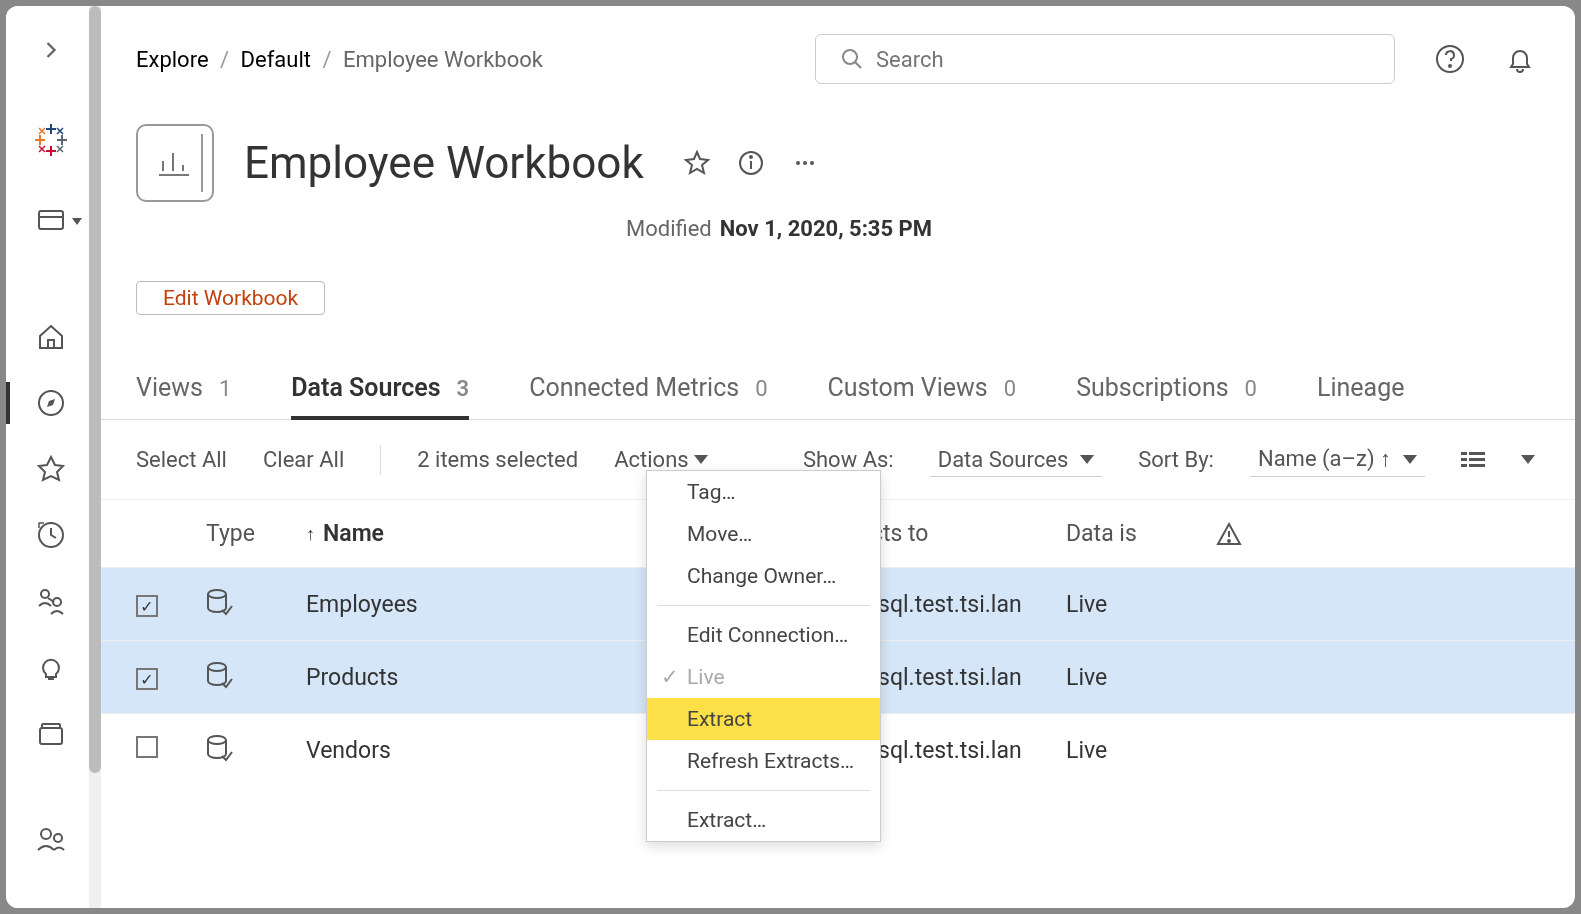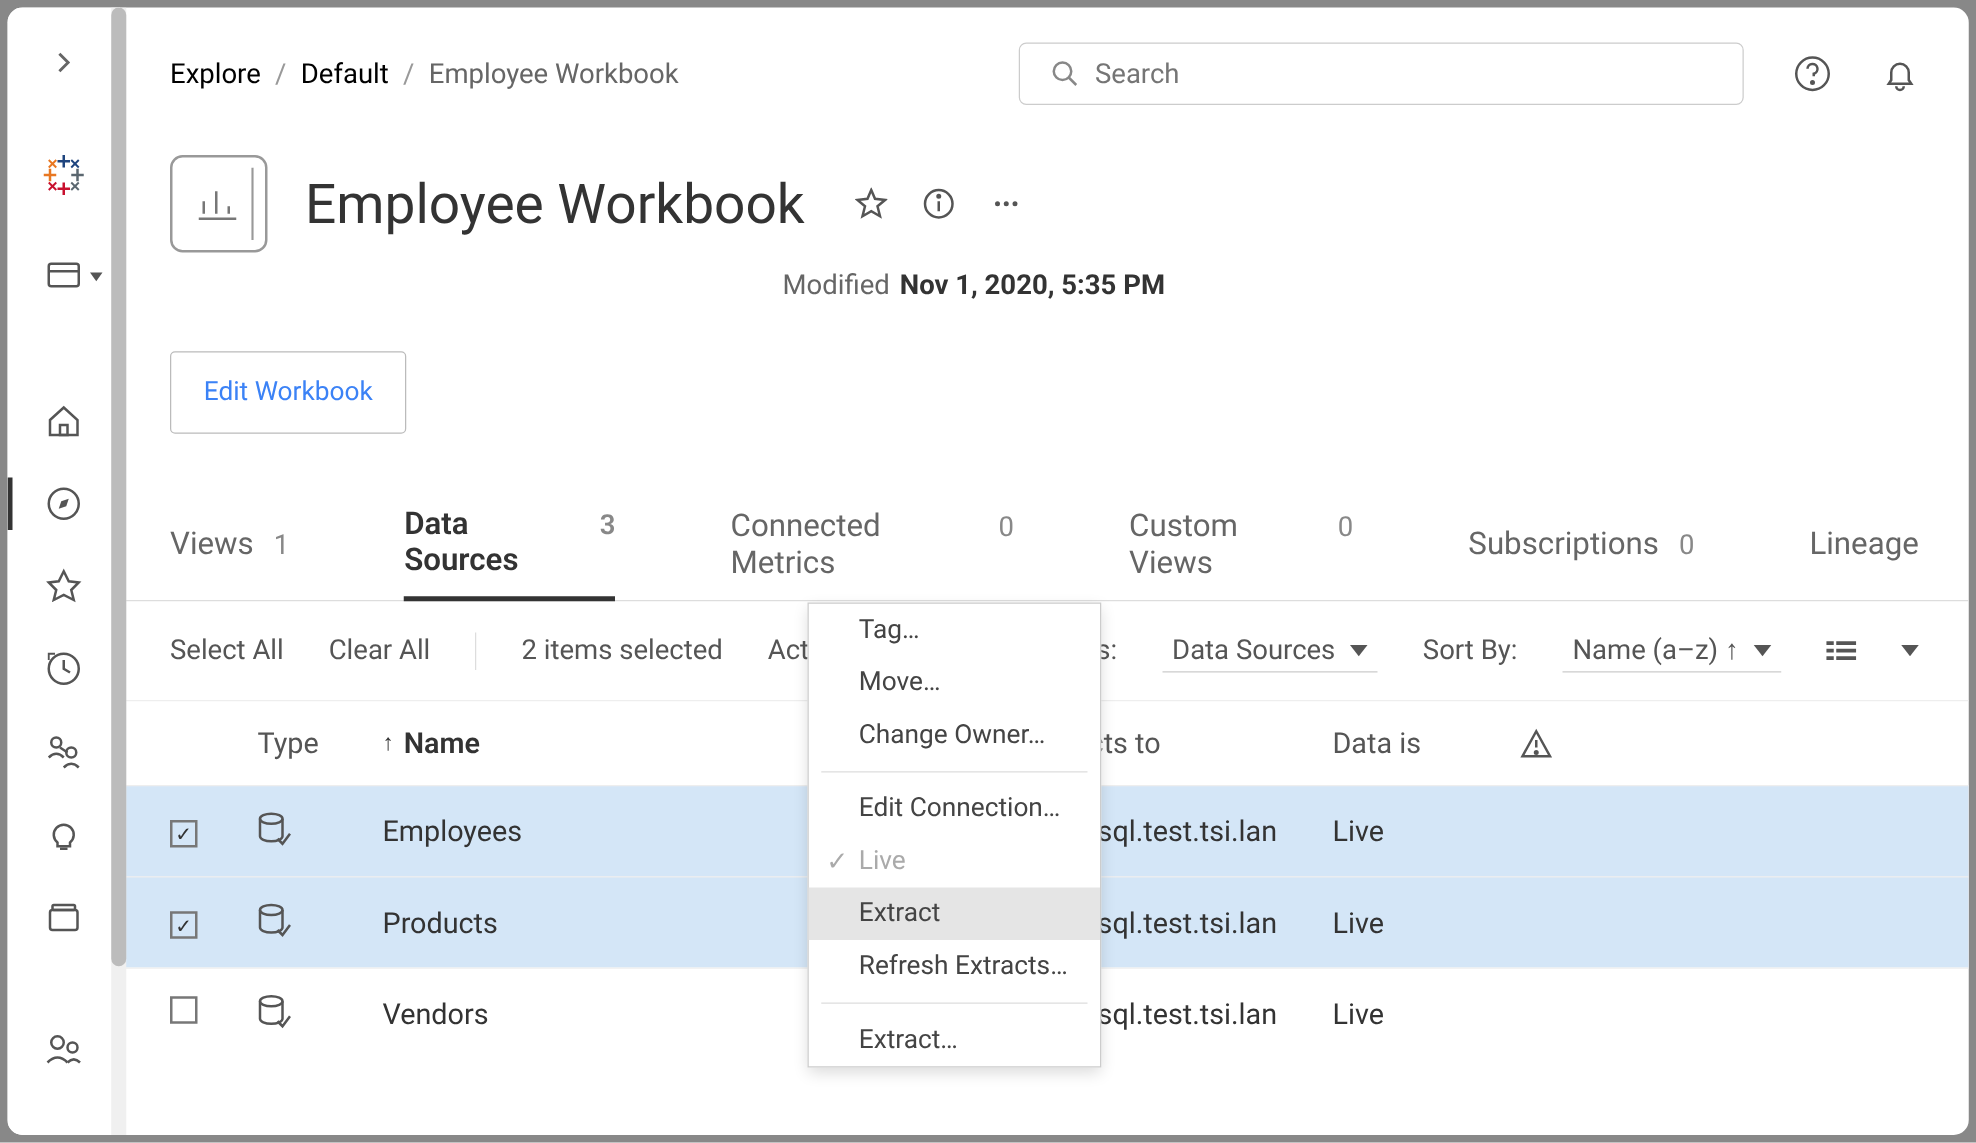--- a/index.html
+++ b/index.html
@@ -23,22 +23,22 @@
 .topbar-icons { display: flex; align-items: center; gap: 40px; margin-left: 40px; }
 .topbar-icon { width: 30px; height: 30px; color: #555; cursor: pointer; }
 .title-row { display: flex; align-items: center; padding: 40px 40px 0 40px; gap: 30px; }
 .workbook-icon-box { width: 78px; height: 78px; border: 2px solid #999; border-radius: 10px; display: flex; align-items: center; justify-content: center; position: relative; }
 .workbook-icon-box::after { content: ""; position: absolute; right: -1px; top: 8px; bottom: 8px; width: 10px; border-left: 2px solid #999; border-radius: 0 6px 6px 0; }
 .title-text { font-size: 44px; font-weight: 400; color: #333; }
 .title-actions { display: flex; align-items: center; gap: 28px; margin-left: 10px; }
 .title-action-icon { width: 26px; height: 26px; color: #555; cursor: pointer; }
 .modified-row { padding-left: 530px; margin-top: 14px; font-size: 22px; color: #333; }
 .modified-row .label { color: #666; margin-right: 8px; }
-.edit-btn { margin: 40px 0 0 40px; border: 1px solid #bbb; background: #fff; font-size: 21px; color: #3b82f6; padding: 20px 26px; border-radius: 4px; cursor: pointer; width: fit-content; }
-.tabs { display: flex; align-items: center; gap: 92px; padding: 50px 40px 0 40px; font-size: 25px; color: #666; border-bottom: 1px solid #ddd; margin-top: 8px; }
+.edit-btn { margin: 40px 0 0 40px; border: 1px solid #bbb; background: #fff; font-size: 21px; color: #c2410c; padding: 4px 26px; border-radius: 4px; cursor: pointer; width: fit-content; }
+.tabs { display: flex; align-items: flex-start; gap: 60px; padding: 50px 40px 0 40px; font-size: 25px; color: #666; border-bottom: 1px solid #ddd; margin-top: 8px; }
 .tab { display: flex; align-items: baseline; gap: 16px; padding-bottom: 14px; cursor: pointer; }
 .tab .count { font-size: 22px; color: #888; }
 .tab.active { font-weight: 600; color: #333; border-bottom: 4px solid #333; margin-bottom: -1px; }
 .toolbar { display: flex; align-items: center; padding: 22px 40px; font-size: 22px; color: #555; gap: 36px; border-bottom: 1px solid #eee; }
 .toolbar .link { cursor: pointer; }
 .toolbar .divider { width: 1px; height: 30px; background: #ddd; }
 .toolbar .actions-btn { display: flex; align-items: center; gap: 5px; cursor: pointer; position: relative; }
 .toolbar .spacer { flex: 1; }
 .toolbar .dropdown { display: flex; align-items: center; gap: 12px; border-bottom: 1px solid #ccc; padding: 4px 8px; cursor: pointer; }
 .toolbar .view-icon { width: 24px; height: 20px; cursor: pointer; }
@@ -47,24 +47,24 @@
 .col-check { width: 70px; }
 .col-type { width: 100px; font-weight: 400; }
 .col-name { width: 540px; font-weight: 600; color: #333; display: flex; align-items: center; gap: 8px; }
 .col-connects { width: 220px; }
 .col-datais { width: 150px; }
 .col-alert { width: 50px; }
 .trow { display: flex; align-items: center; padding: 20px 40px; font-size: 23px; color: #333; border-top: 1px solid #eee; }
 .trow.selected { background: #d4e6f7; }
 .check { width: 22px; height: 22px; border: 2px solid #777; display: inline-flex; align-items: center; justify-content: center; font-size: 16px; color: #333; }
 .ds-icon { width: 28px; height: 32px; color: #555; }
-.actions-menu { position: absolute; top: 476px; left: 640px; width: 235px; background: #fff; border: 1px solid #ccc; box-shadow: 0 4px 12px rgba(0,0,0,0.15); font-size: 21px; color: #444; }
+.actions-menu { position: absolute; top: 464px; left: 640px; width: 235px; background: #fff; border: 1px solid #ccc; box-shadow: 0 4px 12px rgba(0,0,0,0.15); font-size: 21px; color: #444; }
 .actions-menu .mi { padding: 9px 20px 9px 40px; cursor: pointer; position: relative; }
 .actions-menu .mi.disabled { color: #aaa; }
-.actions-menu .mi.hover { background: #e5e5e5; }
+.actions-menu .mi.hover { background: #fde047; }
 .actions-menu .mi .check-mark { position: absolute; left: 14px; color: #aaa; }
 .actions-menu .msep { height: 1px; background: #ddd; margin: 8px 10px; }
 svg { display: block; }
 .caret-down { width: 0; height: 0; border-left: 7px solid transparent; border-right: 7px solid transparent; border-top: 9px solid #555; display: inline-block; }
 .sort-arrow { font-size: 18px; }
 </style>
 </head>
 <body>
 
 <div class="frame">

